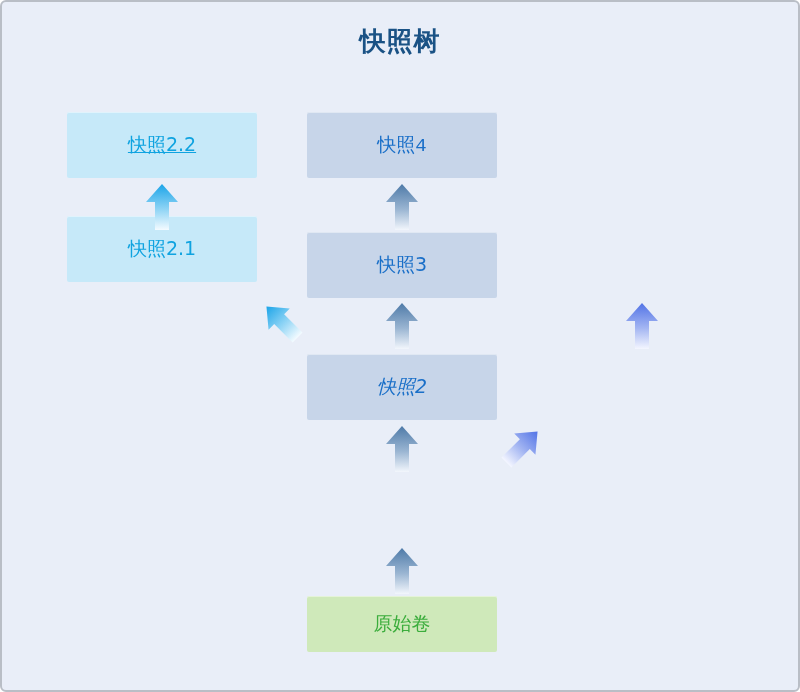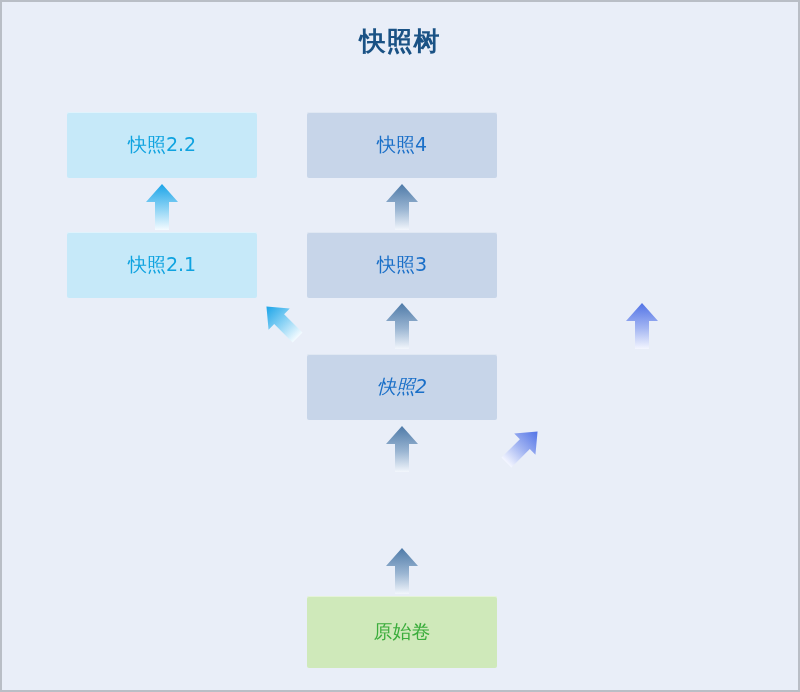--- a/index.html
+++ b/index.html
@@ -1,20 +1,20 @@
 <!DOCTYPE html>
 <html><head>
 <meta charset="utf-8">
 <style>
   html, body { margin: 0; padding: 0; background: #ffffff; overflow: hidden; }
   .canvas {
     box-sizing: border-box;
     width: 800px; height: 692px;
     border: 2px solid #b9bec6;
-    border-radius: 0;
+    border-radius: 6px;
     background: #e9eef8;
     position: relative;
     font-family: "DejaVu Sans", sans-serif;
   }
   .title {
     position: absolute;
     top: 22px; left: 0; width: 100%;
     text-align: center;
     font-size: 26px;
     font-weight: bold;
@@ -25,21 +25,21 @@
     position: absolute;
     width: 190px; height: 66px;
     display: flex; align-items: center; justify-content: center;
     font-size: 19px;
     border-radius: 2px;
     box-shadow: inset 0 1px 0 rgba(255,255,255,0.45);
   }
   .c-main   { background: #c7d5e9; color: #1a6fc8; }
   .c-left   { background: #c6e9f9; color: #0fa3e0; }
   .c-right  { background: #dde6fb; color: #5b7ce4; }
-  .c-origin { background: #cfe9ba; color: #3bad3c; height: 72px; }
+  .c-origin { background: #cfe9ba; color: #3bad3c; height: 56px; }
   .arrow { position: absolute; }
   .defs-holder { position: absolute; width: 0; height: 0; overflow: hidden; }
 </style>
 </head>
 <body>
 
 <div class="canvas">
 
   <svg class="defs-holder" aria-hidden="true">
     <defs>
@@ -56,24 +56,24 @@
       <linearGradient id="gradPeri" x1="0" y1="0" x2="0" y2="1">
         <stop offset="0" stop-color="#5273e6"></stop>
         <stop offset="0.55" stop-color="#a4b6f2"></stop>
         <stop offset="1" stop-color="#f4f6ff"></stop>
       </linearGradient>
     </defs>
   </svg>
 
   <div class="title">快照树</div>
 
-  <div class="node c-left" style="left:65px; top:110px;">快照2.2</div>
-  <div class="node c-left" style="left:65px; top:230px;">快照2.1</div>
+  <div class="node c-left" style="left:65px; top:110px;text-decoration:underline;">快照2.2</div>
+  <div class="node c-left" style="left:65px; top:214px;">快照2.1</div>
 
-  <div class="node c-main" style="left:305px; top:110px;">快照4</div>
+  <div class="node c-main" style="left:305px; top:110px;font-family:Liberation Mono, monospace;">快照4</div>
   <div class="node c-main" style="left:305px; top:230px;text-align:right;">快照3</div>
   <div class="node c-main" style="left:305px; top:352px;font-style:italic;">快照2</div>
   <div class="node c-origin" style="left:305px; top:594px;">原始卷</div>
 
 
   <svg class="arrow" style="left:383px; top:545px;" width="34" height="48" viewBox="0 0 34 48">
     <polygon points="17,1 1,19 10,19 10,47 24,47 24,19 33,19" fill="url(#gradSteel)"></polygon>
   </svg>
   <svg class="arrow" style="left:383px; top:423px;" width="34" height="48" viewBox="0 0 34 48">
     <polygon points="17,1 1,19 10,19 10,47 24,47 24,19 33,19" fill="url(#gradSteel)"></polygon>

